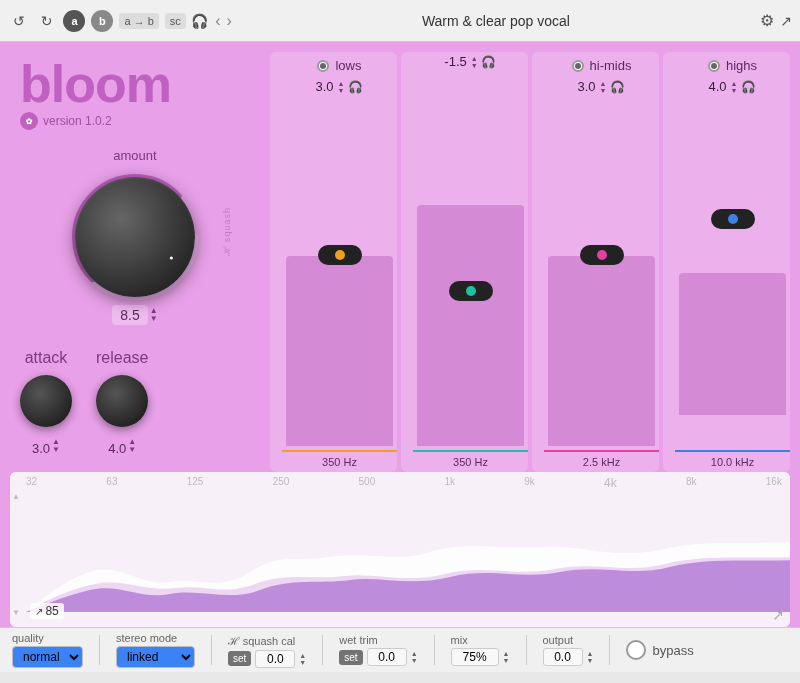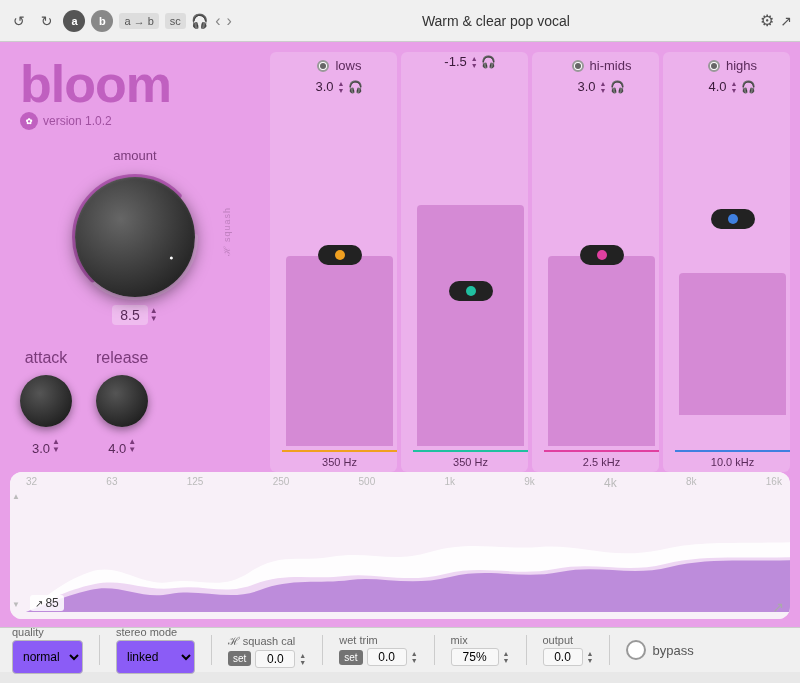--- a/index.html
+++ b/index.html
@@ -281,25 +281,25 @@
       height: 45px;
       display: flex;
       align-items: center;
       padding: 0 12px;
       gap: 16px;
       border-top: 1px solid #ccc;
     }
     .ctrl-group { display: flex; flex-direction: column; gap: 2px; }
     .ctrl-label { font-size: 11px; color: #666; }
     .ctrl-select {
-      background: #8b5cf6;
+      background: #3b82f6;
       border: 1px solid #bbb;
       border-radius: 4px;
       font-size: 12px;
-      padding: 8px 6px;
+      padding: 2px 6px;
       cursor: pointer;
     }
     .ctrl-row { display: flex; align-items: center; gap: 4px; }
     .set-btn {
       background: #737373;
       color: white;
       border: none;
       border-radius: 3px;
       font-size: 10px;
       padding: 2px 5px;
@@ -504,21 +504,21 @@
             <div style="height:45%;background:rgba(180,80,180,0.4);border-radius:4px 4px 0 0;width:100%;"></div>
           </div>
           <div class="band-freq" style="border-top-color:#4080e0;margin-top:31px;">10.0 kHz</div>
         </div>
 
       </div>
     </div>
 
   </div>
 
-  <div class="spectrum-area" style="margin-left:10px;margin-bottom:8px;border-radius:12px;">
+  <div class="spectrum-area" style="margin-left:10px;">
 
     <div style="position:absolute;top:4px;left:16px;right:8px;display:flex;justify-content:space-between;z-index:2;">
       <span style="font-size:10px;color:#bbb;">32</span>
       <span style="font-size:10px;color:#bbb;">63</span>
       <span style="font-size:10px;color:#bbb;">125</span>
       <span style="font-size:10px;color:#bbb;">250</span>
       <span style="font-size:10px;color:#bbb;">500</span>
       <span style="font-size:10px;color:#bbb;">1k</span>
       <span style="font-size:10px;color:#bbb;">9k</span>
       <span style="font-size:12px;color:#bbb;">4k</span>

